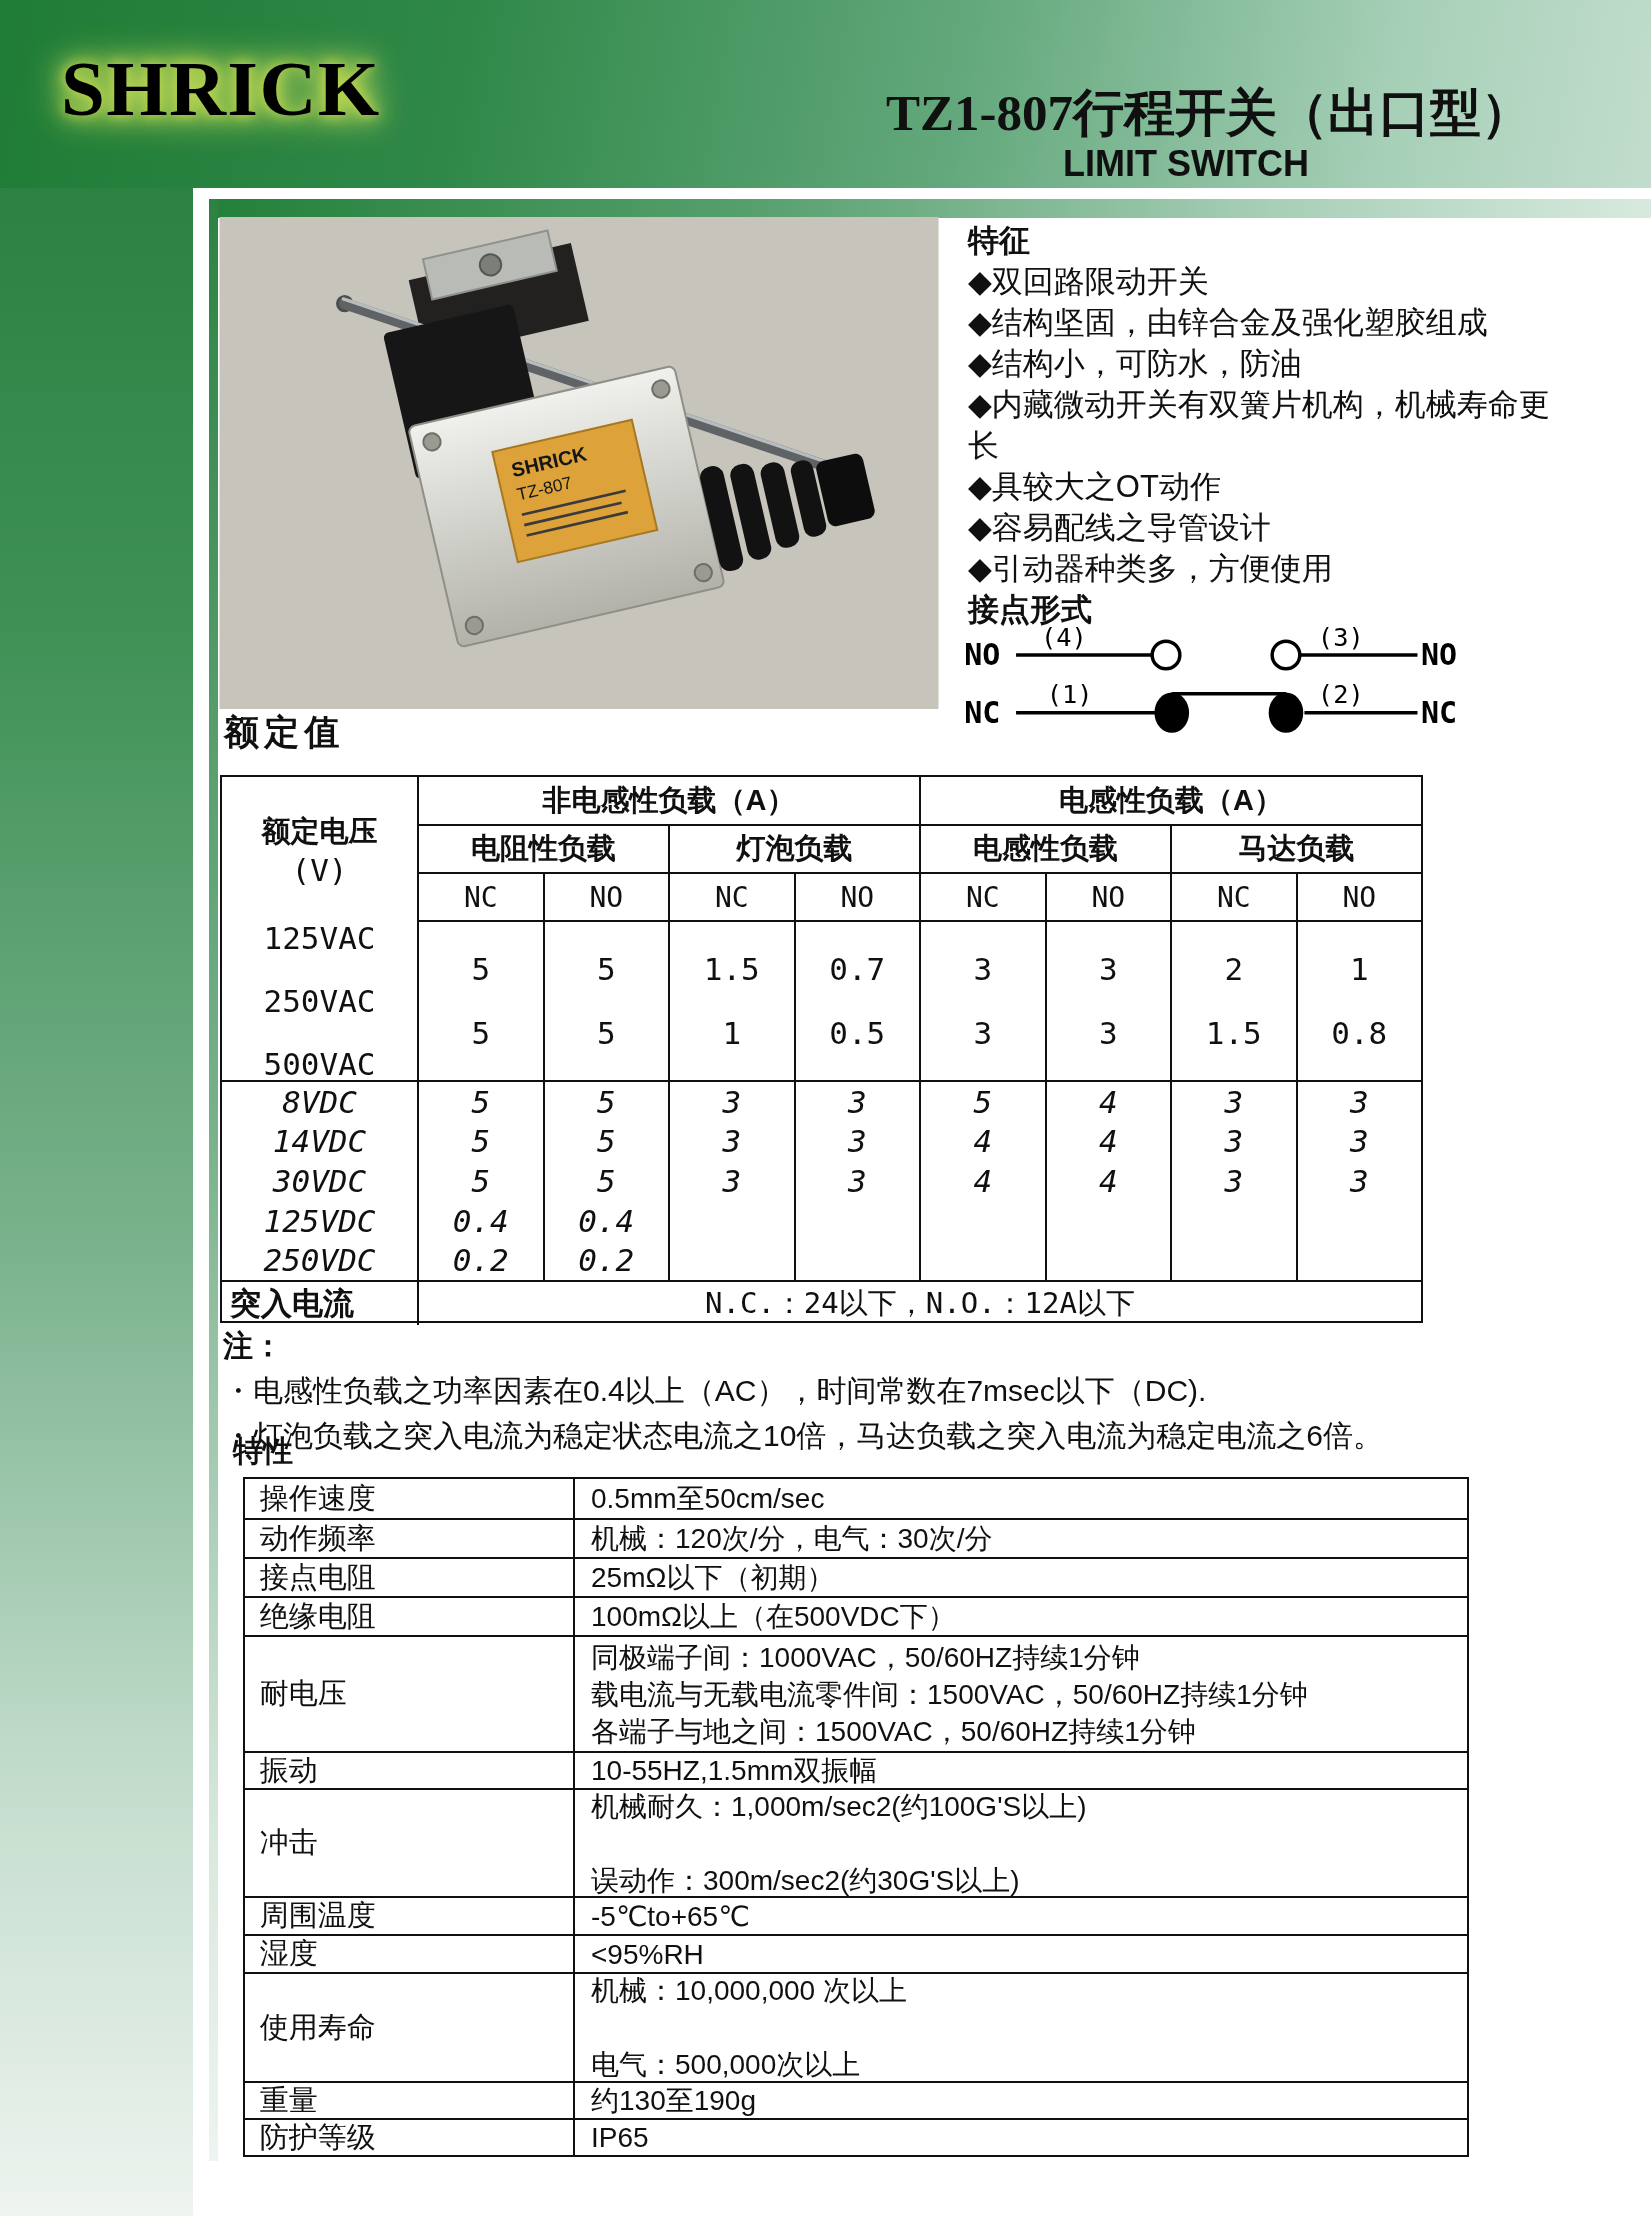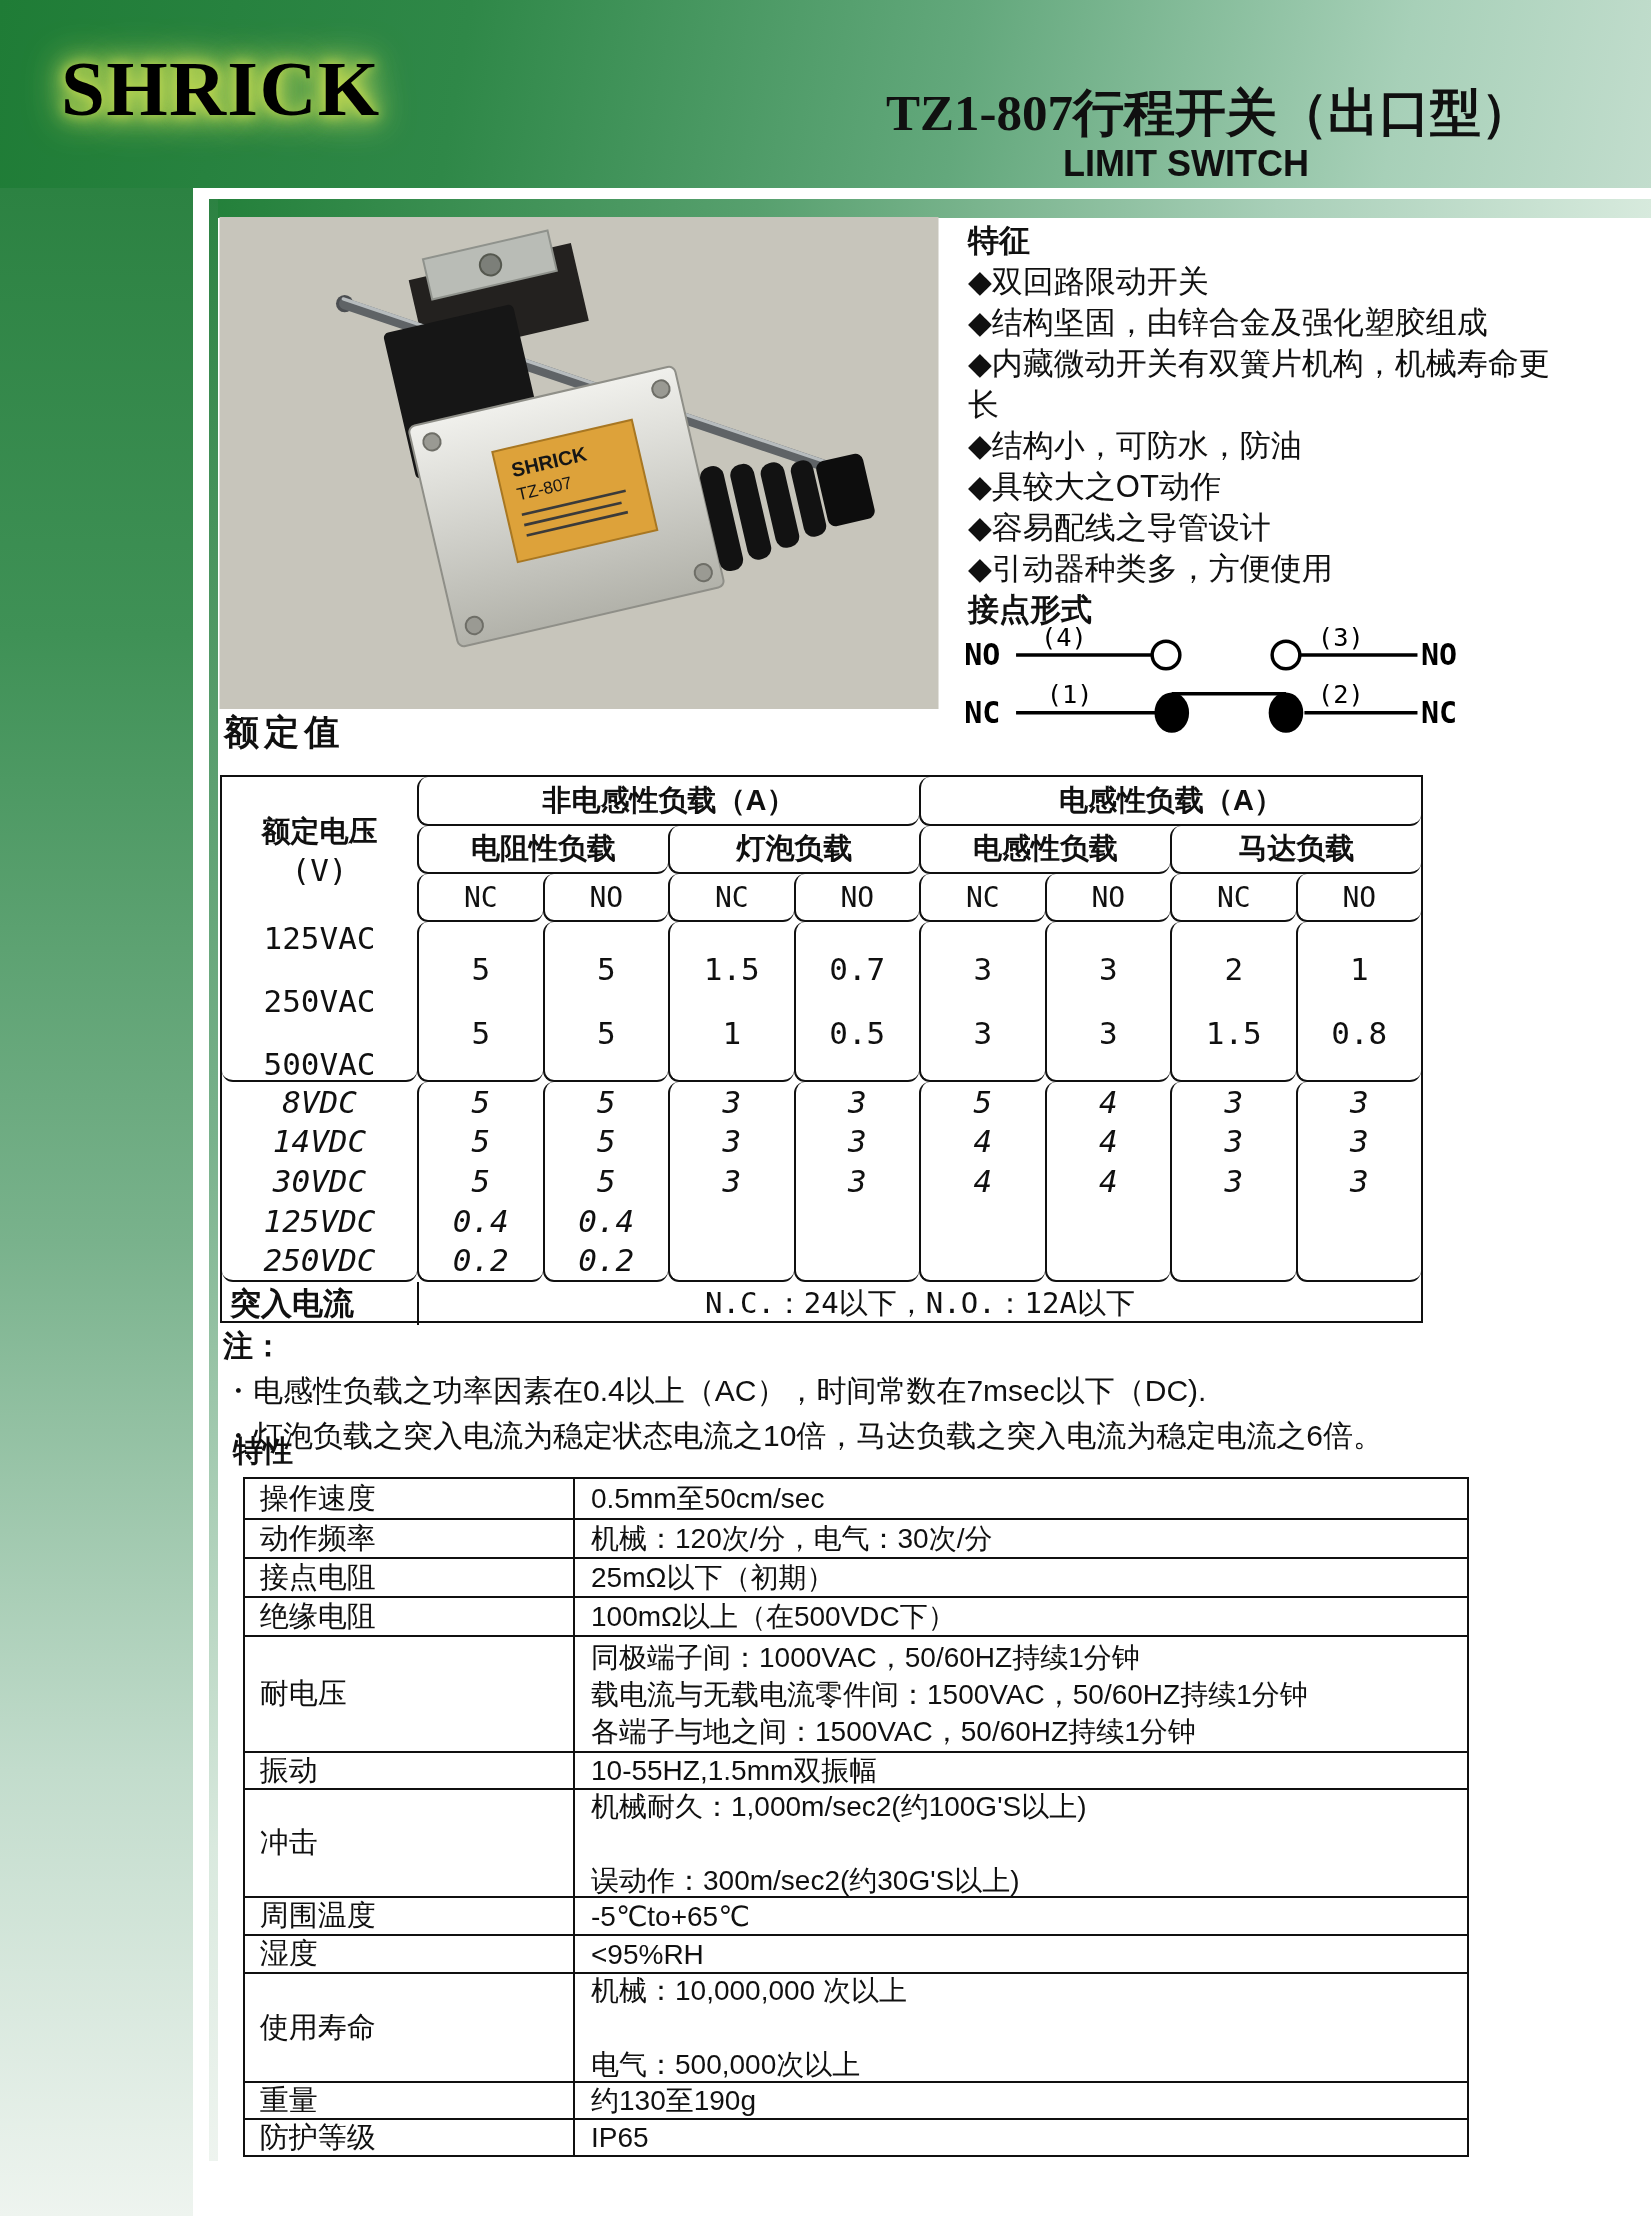--- a/index.html
+++ b/index.html
@@ -36,21 +36,21 @@
   .diagram text { font-family:"DejaVu Sans Mono","Liberation Mono",monospace; }
 
   .sec-rating { position:absolute; left:224px; top:709px; font-size:35px; font-weight:bold; letter-spacing:5.3px; }
 
   
   .rt { position:absolute; left:220px; top:775px; width:1203px; height:548px; box-sizing:border-box;
     border:2px solid #101010; display:grid; grid-template-columns:195px repeat(8,1fr);
     grid-template-rows:49px 48px 48px 160px 200px 43px; background:#fff; }
   .rt > div { box-sizing:border-box; display:flex; align-items:center; justify-content:center; }
   .rt .bl { border-left:2px solid #101010; }
-  .rt .bb { border-bottom:2px solid #101010;border-radius:11px; }
+  .rt .bb { border-bottom:2px solid #101010; }
   .rt .cjk { font-size:29px; font-weight:bold; }
   .mono { font-family:"DejaVu Sans Mono","Liberation Mono",monospace; }
   .rt .hdr { font-size:28px; }
   .col1head { flex-direction:column; justify-content:space-between; padding:6.7px 0 5.3px 0; }
   .stk { flex-direction:column; justify-content:flex-start; }
   .stk span { height:32px; display:flex; align-items:center; justify-content:center; font-size:31px; }
   .stkd span { height:40px; display:flex; align-items:center; justify-content:center; font-size:31px; }
   .stkd { flex-direction:column; justify-content:flex-start;font-style:italic; }
   .inr-l { justify-content:flex-start !important; padding-left:8px; font-size:31px; font-weight:bold; }
   .inr-v { font-size:29px; }
@@ -119,22 +119,22 @@
         <rect x="860" y="447" width="34" height="116" rx="15" fill="#121212"></rect>
         <rect x="898" y="455" width="72" height="100" rx="12" fill="#0d0d0d"></rect>
       </g>
     </g>
   </svg>
 
   <div class="features">
     <div class="hd">特征</div>
     <div>◆双回路限动开关</div>
     <div>◆结构坚固，由锌合金及强化塑胶组成</div>
+    <div>◆结构小，可防水，防油</div>
     <div>◆内藏微动开关有双簧片机构，机械寿命更长</div>
-    <div>◆结构小，可防水，防油</div>
     <div>◆具较大之OT动作</div>
     <div>◆容易配线之导管设计</div>
     <div>◆引动器种类多，方便使用</div>
     <div class="contact-hd">接点形式</div>
   </div>
 
   <svg class="diagram" viewBox="0 0 860 204">
     <text x="2" y="68" font-size="52" font-weight="bold">NO</text>
     <line x1="92" y1="50" x2="326" y2="50" stroke="#000" stroke-width="6"></line>
     <text x="175" y="34" font-size="44" text-anchor="middle">(4)</text>

